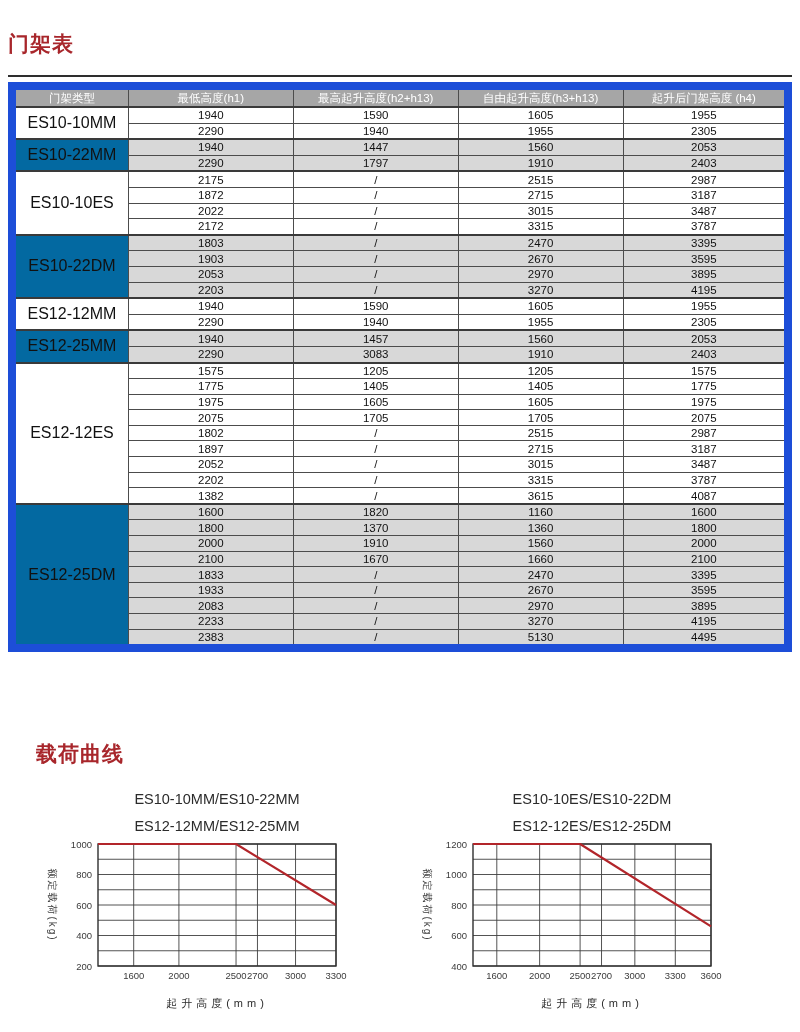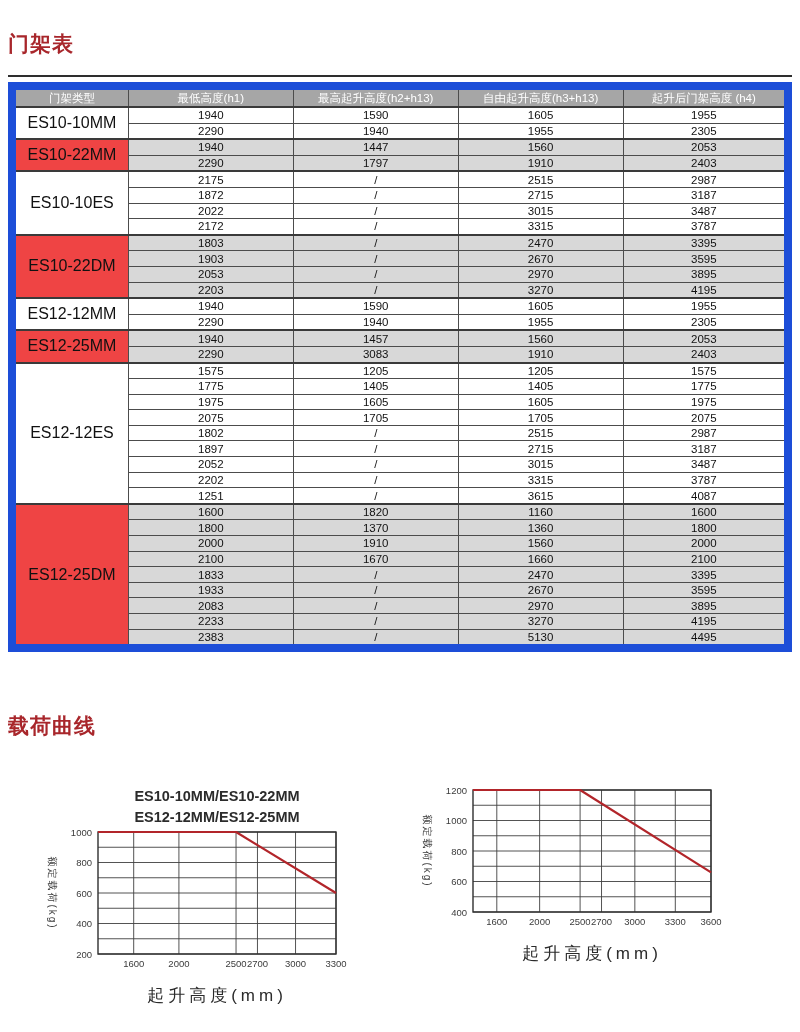--- a/index.html
+++ b/index.html
@@ -6,21 +6,21 @@
   body{
     width:800px;height:1032px;position:relative;background:#ffffff;
     font-family:"Liberation Sans","DejaVu Sans",sans-serif;color:#1a1a1a;
     overflow:hidden;
   }
   .sec-title{
     position:absolute;left:8px;margin:0;font-weight:bold;
     font-size:21px;color:#a8262b;letter-spacing:1px;
   }
   #title-mast{top:30px;}
-  #title-curve{top:712px;}
+  #title-curve{top:740px;margin-left:28px;}
   #top-rule{
     position:absolute;left:8px;top:75px;width:784px;height:2px;background:#2e2e2e;
   }
   
   #mast-table{
     position:absolute;left:8px;top:82px;width:784px;
     border-collapse:collapse;table-layout:fixed;
     border:8px solid #1d4ed8;
   }
   #mast-table th{
@@ -28,32 +28,32 @@
     font-size:11.5px;height:16px;padding:0;
     border:1px solid #4c4c4c;
   }
   #mast-table td{
     font-size:11.5px;text-align:center;height:14.6px;padding:0;
     border:1px solid #4c4c4c;line-height:14px;color:#111;
   }
   #mast-table tr.shaded td{background:#d8d8d8;}
   #mast-table tr.group-start td{border-top:2px solid #3a3a3a;}
   #mast-table td.model-cell{font-size:16px;background:#ffffff;}
-  #mast-table tr.shaded td.model-cell{background:#ef4444;}
+  #mast-table tr.shaded td.model-cell{background:#0369a1;}
   
   .chart{position:absolute;top:786px;width:330px;}
   #chart-0{left:36px;}
   #chart-1{left:411px;}
   .chart-title{
-    text-align:center;padding-left:32px;font-size:14.5px;line-height:21px;
-    color:#2b2b2b;font-weight:bold;
+    text-align:center;padding-left:32px;font-size:14.5px;line-height:27px;
+    color:#2b2b2b;font-weight:normal;
   }
   .chart-xlabel{
     text-align:center;padding-left:32px;margin-top:6px;
-    font-size:17px;letter-spacing:4px;color:#2b2b2b;
+    font-size:11px;letter-spacing:4px;color:#2b2b2b;
   }
   svg text{fill:#3b3b3b;}
 </style>
 </head>
 <body>
 
 <h1 id="title-mast" class="sec-title">门架表</h1>
 
 <div id="top-rule"></div>
 
@@ -220,21 +220,21 @@
         <td>3015</td>
         <td>3487</td>
       </tr>
       <tr class="">
         <td>2202</td>
         <td>/</td>
         <td>3315</td>
         <td>3787</td>
       </tr>
       <tr class="">
-        <td>1251</td>
+        <td>1382</td>
         <td>/</td>
         <td>3615</td>
         <td>4087</td>
       </tr>
       <tr class="shaded group-start">
         <td class="model-cell" rowspan="9">ES12-25DM</td>
         <td>1600</td>
         <td>1820</td>
         <td>1160</td>
         <td>1600</td>
@@ -316,21 +316,21 @@
       <text x="56" y="129.5" text-anchor="end" font-size="9.5">200</text>
       <text x="97.69999999999999" y="139" text-anchor="middle" font-size="9.5">1600</text>
       <text x="142.92000000000002" y="139" text-anchor="middle" font-size="9.5">2000</text>
       <text x="200.04" y="139" text-anchor="middle" font-size="9.5">2500</text>
       <text x="221.46" y="139" text-anchor="middle" font-size="9.5">2700</text>
       <text x="259.53999999999996" y="139" text-anchor="middle" font-size="9.5">3000</text>
       <text x="300" y="139" text-anchor="middle" font-size="9.5">3300</text>
       <text transform="translate(13,65) rotate(90)" text-anchor="middle" font-size="10" letter-spacing="2">额定载荷(kg)</text>
       <polyline points="62,4 200.04,4 300,65" fill="none" stroke="#b2252a" stroke-width="2.2" stroke-linejoin="round"></polyline>
     </svg><div class="chart-xlabel">起升高度(mm)</div></div>
-<div id="chart-1" class="chart"><svg width="330" height="146" viewBox="0 0 330 146">
+<div id="chart-1" class="chart"><div class="chart-title">ES10-10ES/ES10-22DM<br>ES12-12ES/ES12-25DM</div><svg width="330" height="146" viewBox="0 0 330 146">
       <line x1="62" y1="126" x2="300" y2="126" stroke="#3f3f3f" stroke-width="0.9"></line>
       <line x1="62" y1="110.75" x2="300" y2="110.75" stroke="#3f3f3f" stroke-width="0.9"></line>
       <line x1="62" y1="95.5" x2="300" y2="95.5" stroke="#3f3f3f" stroke-width="0.9"></line>
       <line x1="62" y1="80.25" x2="300" y2="80.25" stroke="#3f3f3f" stroke-width="0.9"></line>
       <line x1="62" y1="65" x2="300" y2="65" stroke="#3f3f3f" stroke-width="0.9"></line>
       <line x1="62" y1="49.75" x2="300" y2="49.75" stroke="#3f3f3f" stroke-width="0.9"></line>
       <line x1="62" y1="34.5" x2="300" y2="34.5" stroke="#3f3f3f" stroke-width="0.9"></line>
       <line x1="62" y1="19.25" x2="300" y2="19.25" stroke="#3f3f3f" stroke-width="0.9"></line>
       <line x1="62" y1="4" x2="300" y2="4" stroke="#3f3f3f" stroke-width="0.9"></line>
       <line x1="85.8" y1="4" x2="85.8" y2="126" stroke="#3f3f3f" stroke-width="0.9"></line>

